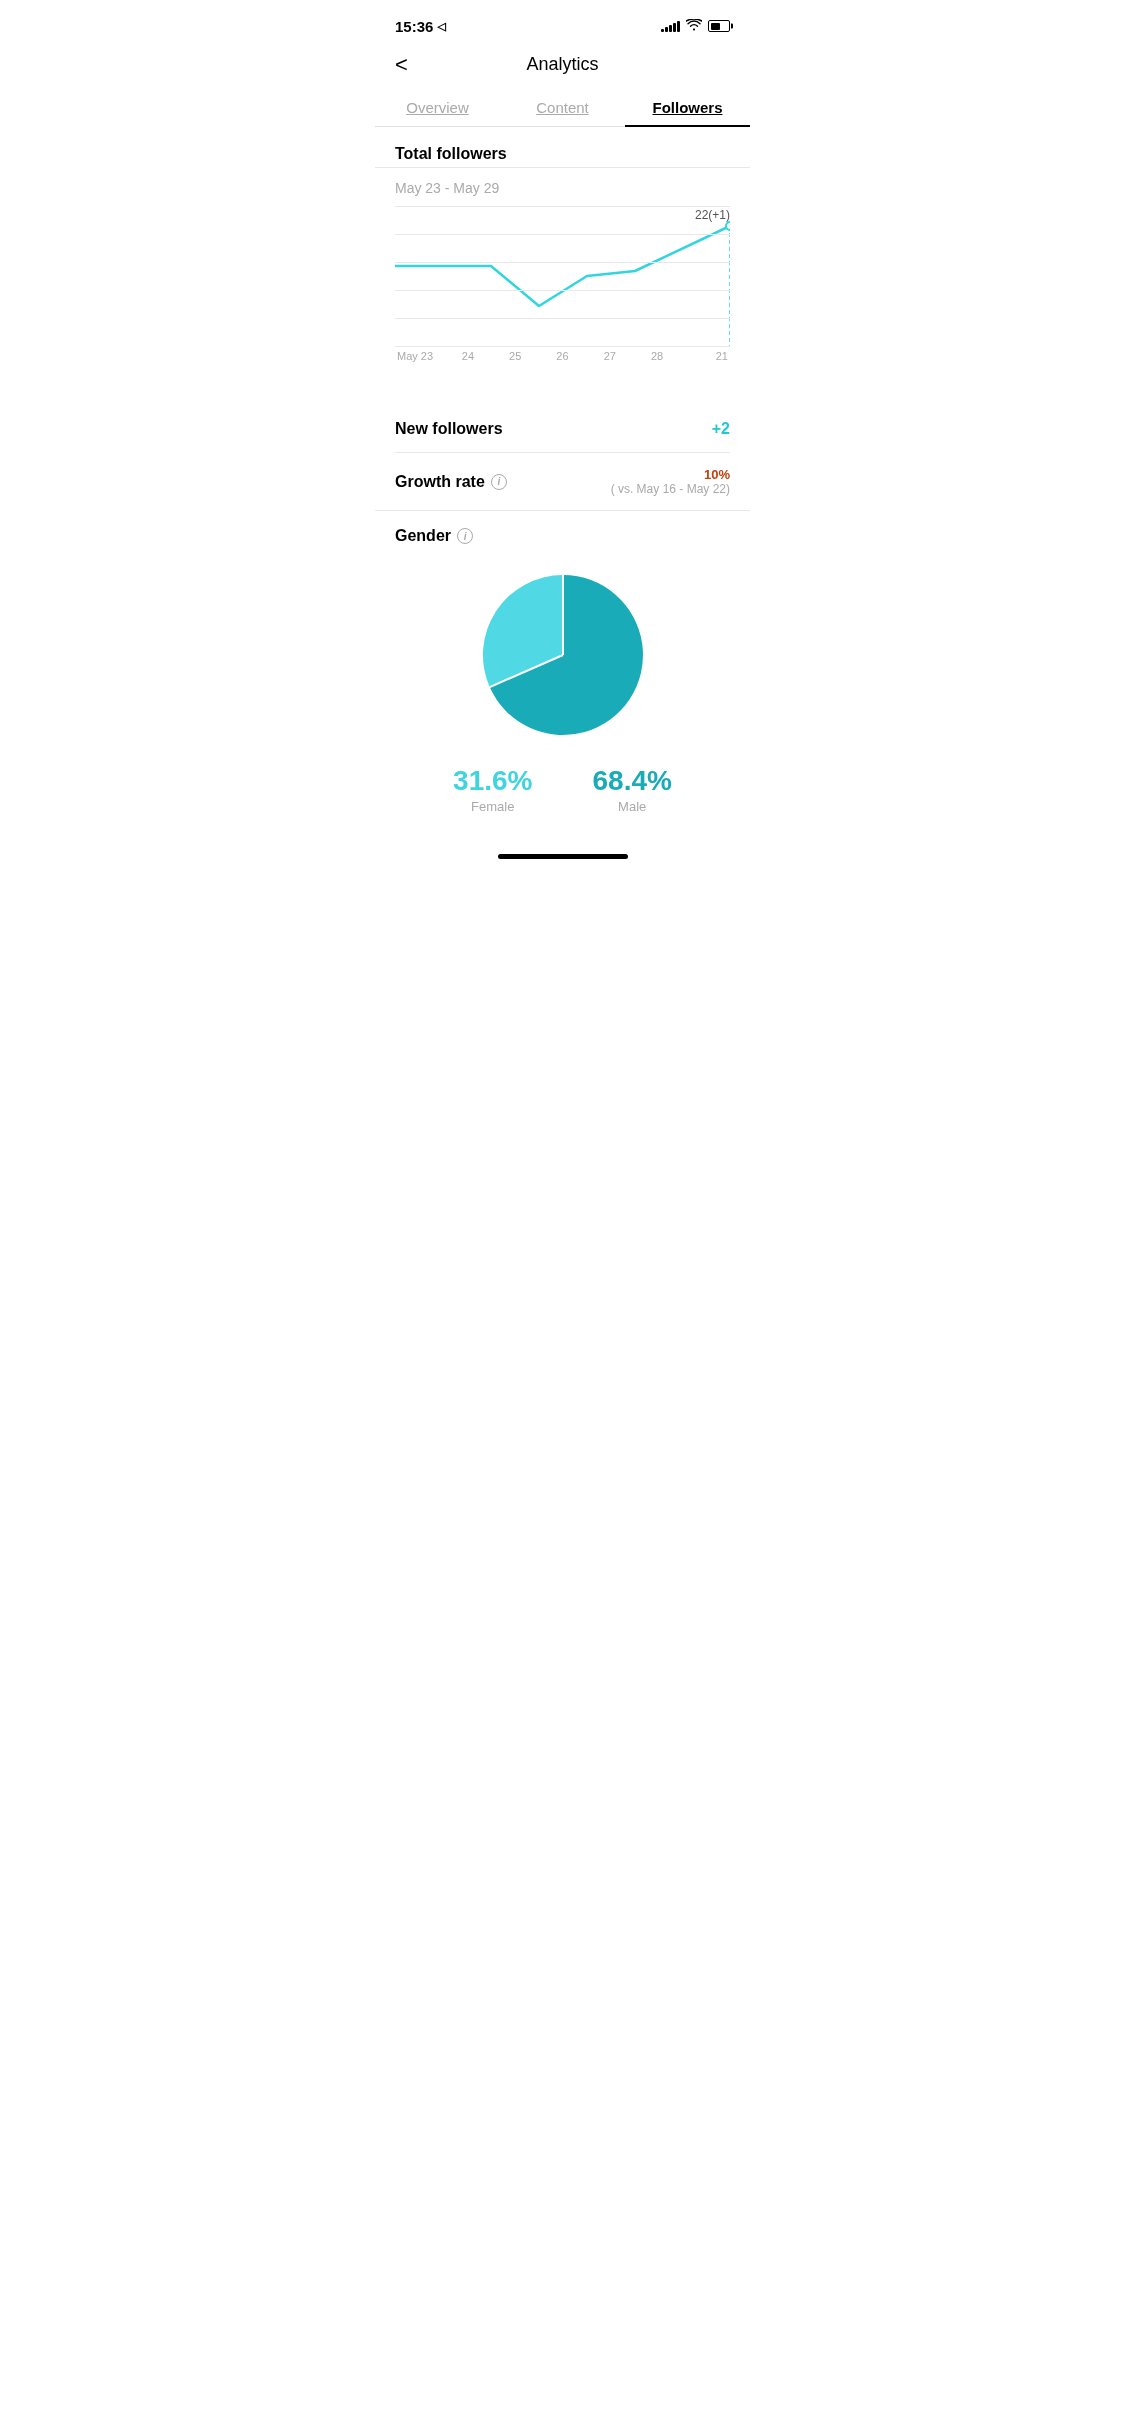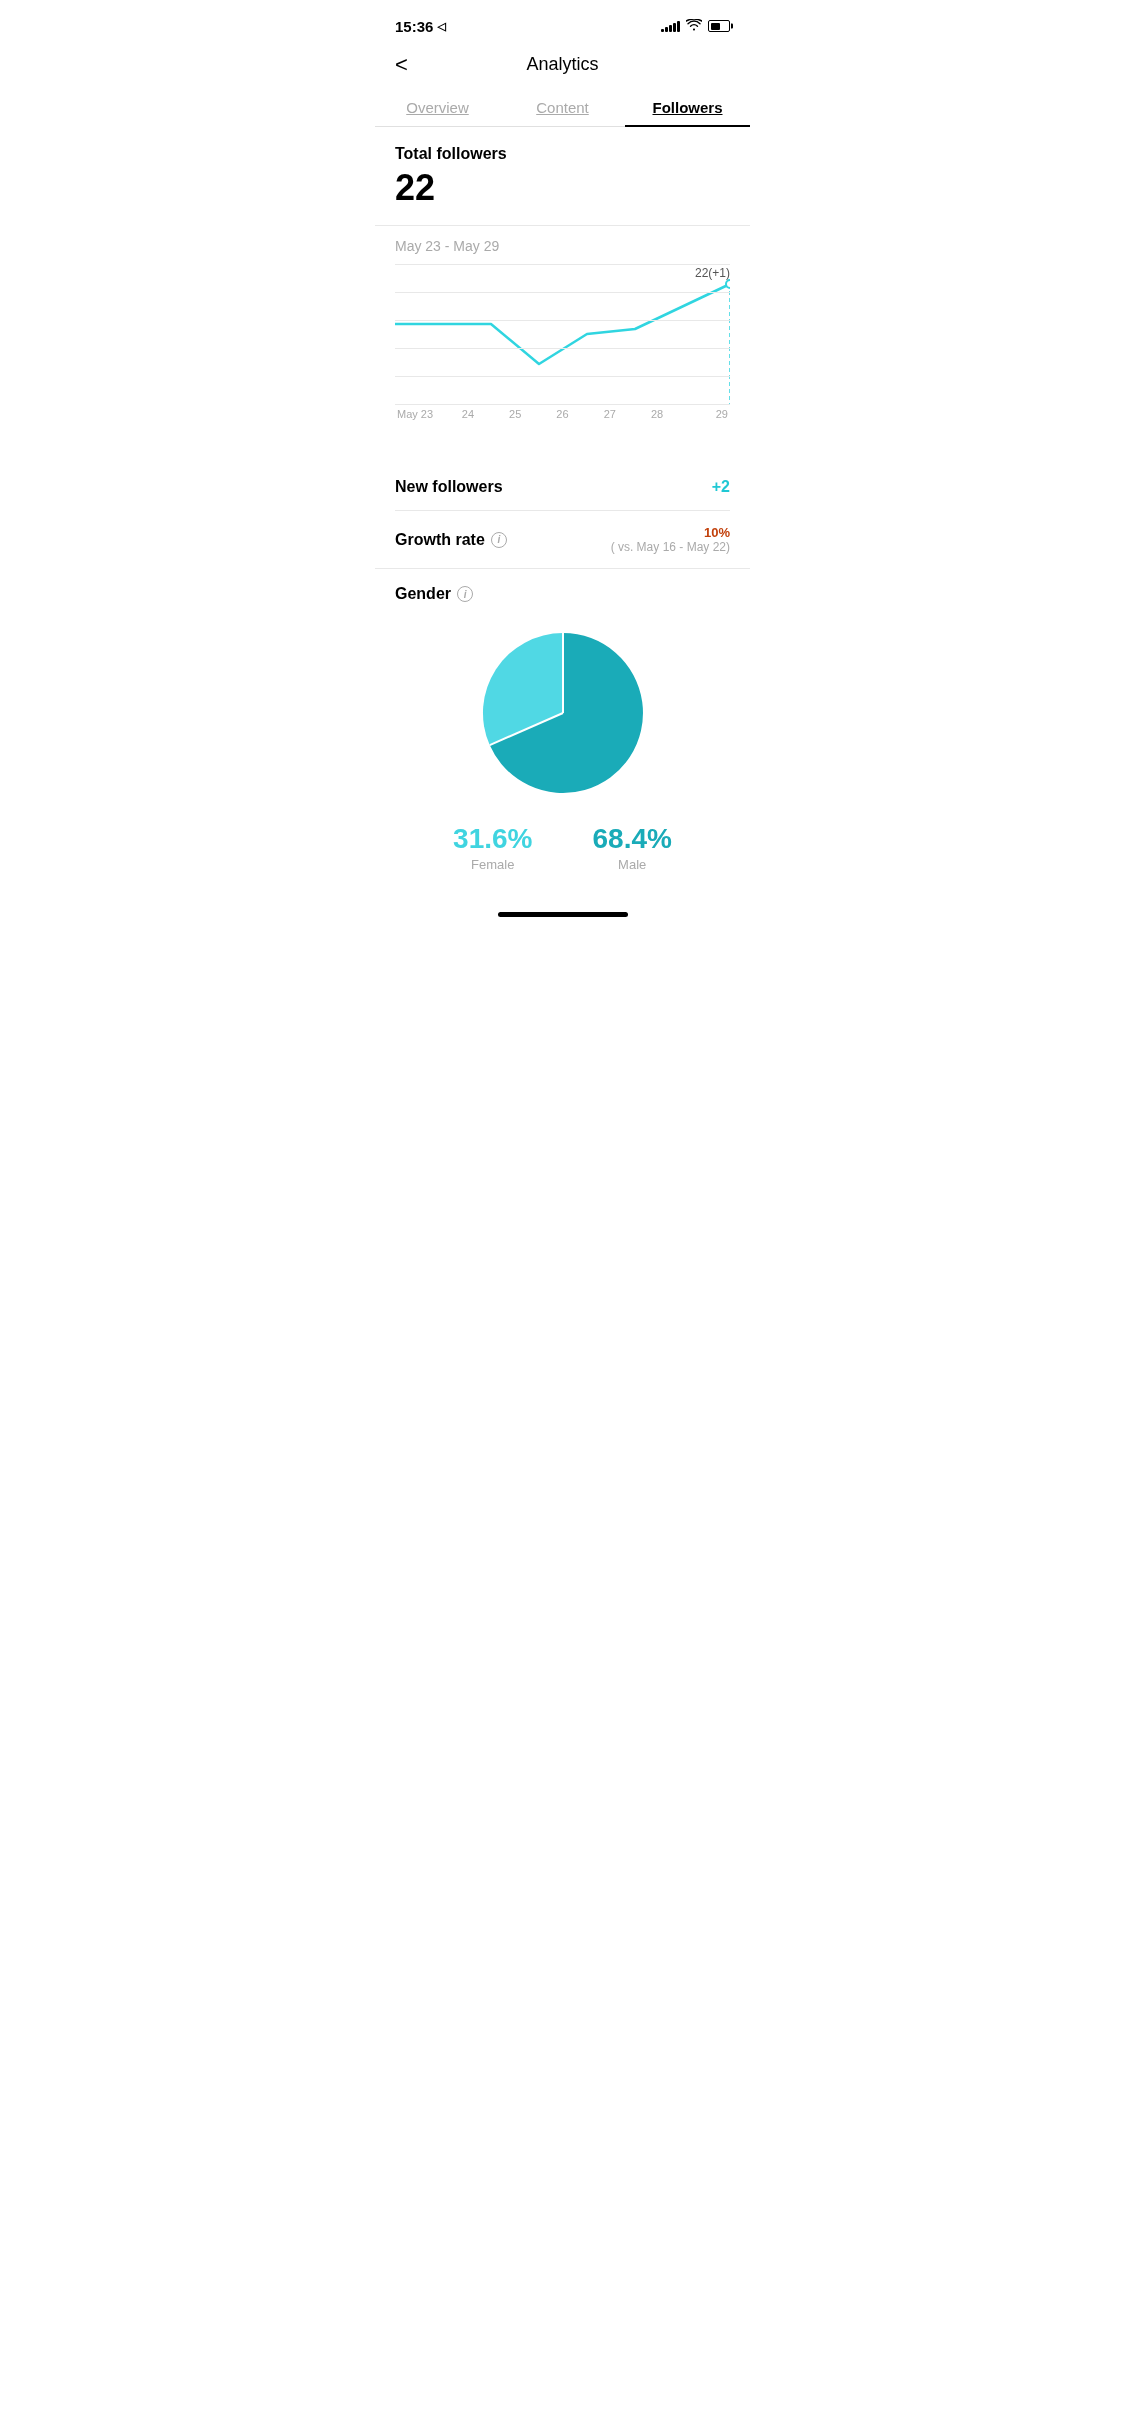--- a/index.html
+++ b/index.html
@@ -367,21 +367,20 @@
     <span>Content</span>
   </div>
   <div class="tab active">
     <span>Followers</span>
   </div>
 </div>
 
 <div class="content">
 
   <div class="total-followers-label">Total followers</div>
-  <div class="total-followers-count">22</div>
 
   <div class="divider"></div>
 
   <div class="date-range">May 23 - May 29</div>
 
   <div class="chart-container">
     <div class="chart-label-top">22(+1)</div>
     <div class="chart-area">
       
       <div class="grid-line" style="top: 0px;"></div>
@@ -401,21 +400,21 @@
       </svg>
     </div>
 
     <div class="chart-x-labels">
       <span class="chart-x-label">May 23</span>
       <span class="chart-x-label">24</span>
       <span class="chart-x-label">25</span>
       <span class="chart-x-label">26</span>
       <span class="chart-x-label">27</span>
       <span class="chart-x-label">28</span>
-      <span class="chart-x-label">29</span>
+      <span class="chart-x-label">21</span>
     </div>
   </div>
 
   <div class="stats-section">
 
     <div class="stat-row">
       <span class="stat-label">New followers</span>
       <span class="stat-value">+2</span>
     </div>
 

